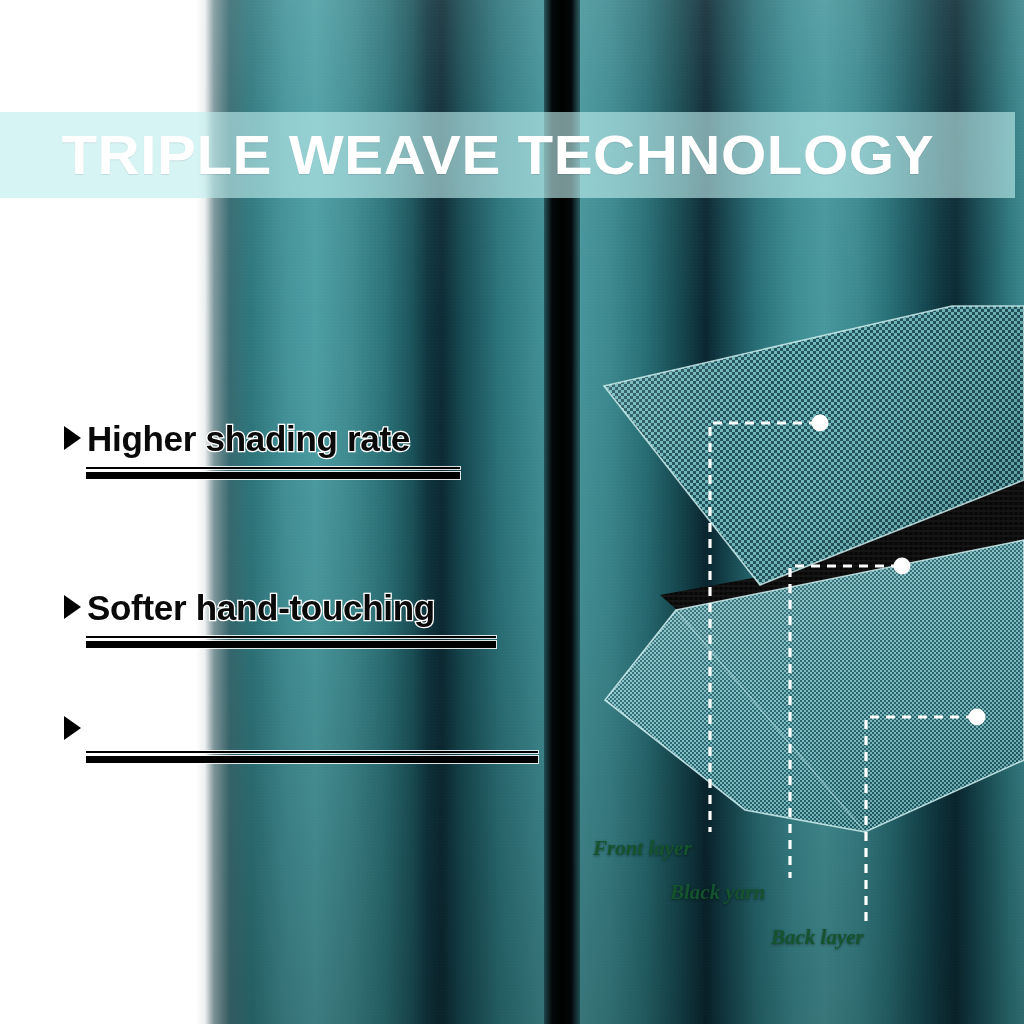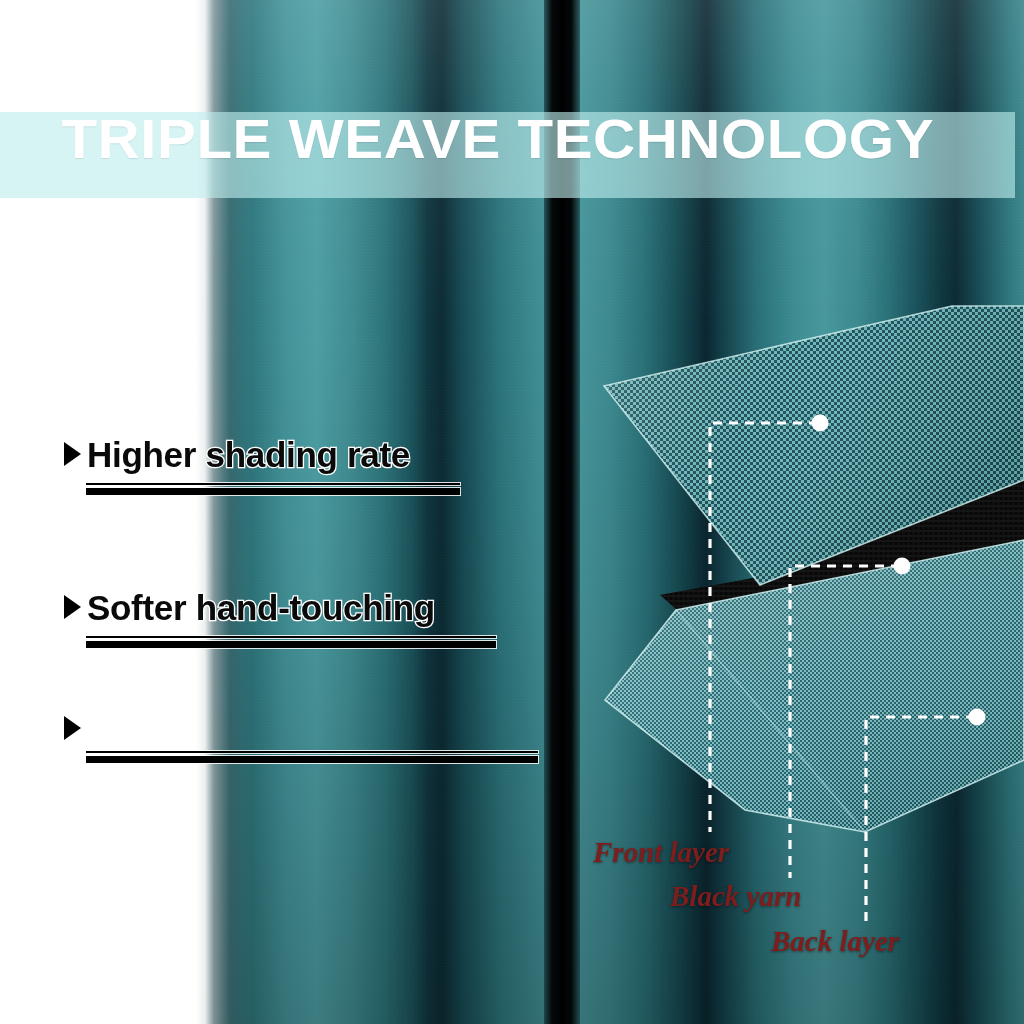--- a/index.html
+++ b/index.html
@@ -122,21 +122,21 @@
 
   
   .banner {
     position: absolute;
     left: 0;
     top: 112px;
     width: 1015px;
     height: 86px;
     background: rgba(190, 238, 238, 0.62);
     display: flex;
-    align-items: flex-start;
+    align-items: center;
   }
   .banner-title {
     color: #ffffff;
     font-family: "Liberation Sans", sans-serif;
     font-weight: bold;
     font-size: 55px;
     letter-spacing: 0.5px;
     line-height: 1;
     padding-left: 58px;
     transform: scaleX(1.06);
@@ -186,44 +186,44 @@
     background: #000000;
     box-shadow: 0 0 0 1px rgba(255,255,255,0.85);
   }
   .feature-rule .rule-thick {
     height: 7px;
     background: #000000;
     margin-top: 3px;
     box-shadow: 0 0 0 1px rgba(255,255,255,0.85);
   }
 
-  #feature-0 { top: 421px; margin-top: 16px; }
+  #feature-0 { top: 421px; }
   #feature-1 { top: 552px; margin-top: 38px; }
   #feature-2 { top: 716px; }
   #feature-0 .feature-rule { width: 374px; }
   #feature-1 .feature-rule { width: 410px; }
   #feature-2 .feature-rule { width: 452px; }
 
   
   .diagram {
     position: absolute;
     left: 0; top: 0;
     width: 1024px; height: 1024px;
     pointer-events: none;
   }
   .diagram svg { display: block; }
 
   
   .callout-label {
     position: absolute;
-    color: #7f1d1d;
+    color: #14532d;
     font-family: "Liberation Serif", serif;
     font-weight: bold;
     font-style: italic;
-    font-size: 29px;
+    font-size: 21px;
     line-height: 1;
     white-space: nowrap;
     text-shadow: 0 1px 3px rgba(0,0,0,0.45);
   }
   #label-front { left: 593px; top: 838px; }
   #label-black { left: 670px; top: 882px; text-align: center; }
   #label-back  { left: 763px; top: 927px; margin-left: 8px; }
 </style>
 </head>
 <body>

